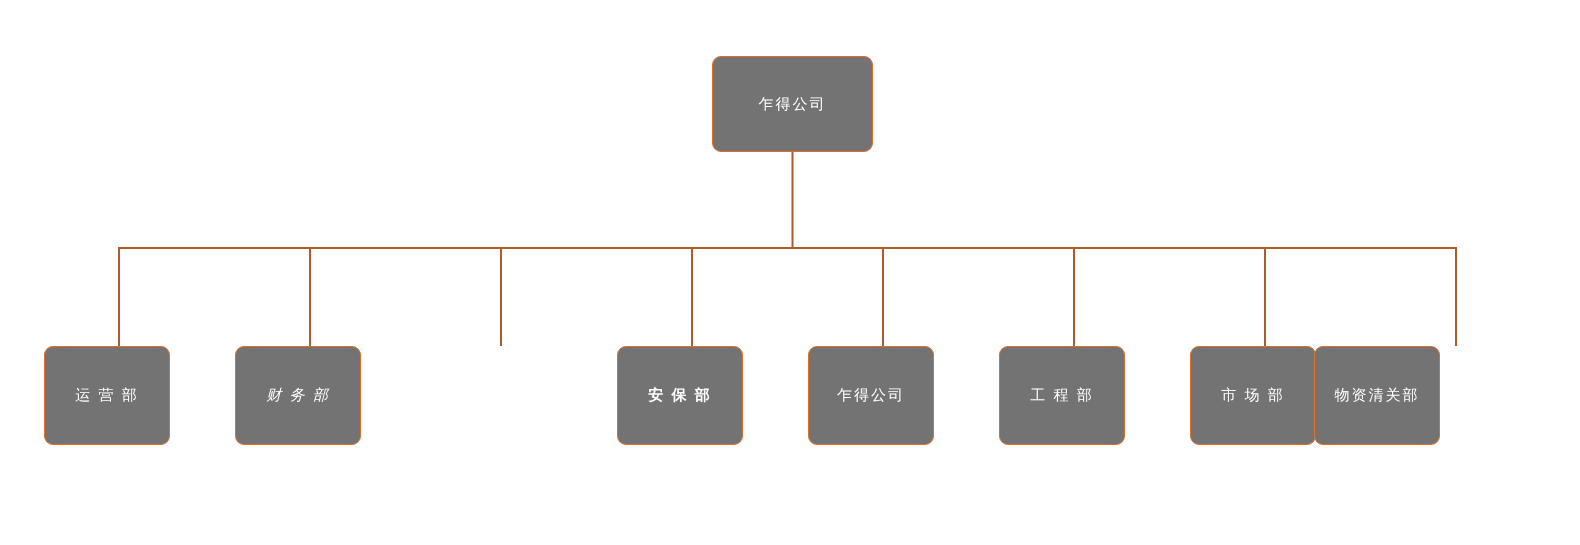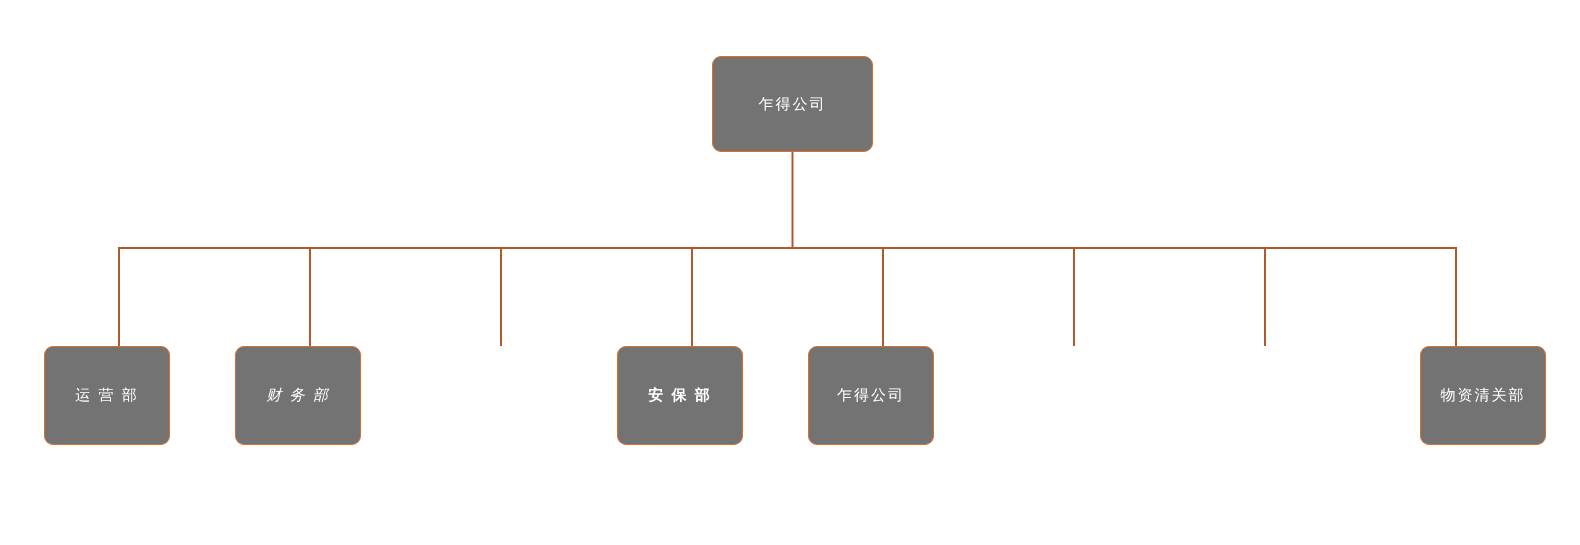--- a/index.html
+++ b/index.html
@@ -52,21 +52,21 @@
     width: 126px;
     height: 99px;
   }
   .dept-0 { left: 44px; }
   .dept-1 { left: 235px; font-style: italic; }
   .dept-2 { left: 426px; }
   .dept-3 { left: 617px; font-weight: bold; }
   .dept-4 { left: 808px; }
   .dept-5 { left: 999px; }
   .dept-6 { left: 1190px; }
-  .dept-7 { left: 1420px; }
+  .dept-7 { left: 1314px; }
 </style>
 </head>
 <body>
 
 <div class="canvas">
 
   <svg class="connectors" viewBox="0 0 1580 545" xmlns="http://www.w3.org/2000/svg">
 
     <line x1="792.5" y1="152" x2="792.5" y2="248"></line>
 
@@ -91,17 +91,23 @@
   </div>
   <div class="node node-dept dept-1">
     <span>财 务 部</span>
   </div>
   <div class="node node-dept dept-3">
     <span>安 保 部</span>
   </div>
   <div class="node node-dept dept-4">
     <span>乍得公司</span>
   </div>
+  <div class="node node-dept dept-5">
+    <span>工 程 部</span>
+  </div>
+  <div class="node node-dept dept-6">
+    <span>市 场 部</span>
+  </div>
   <div class="node node-dept dept-7">
     <span>物资清关部</span>
   </div>
 
 </div>
 
 </body></html>

